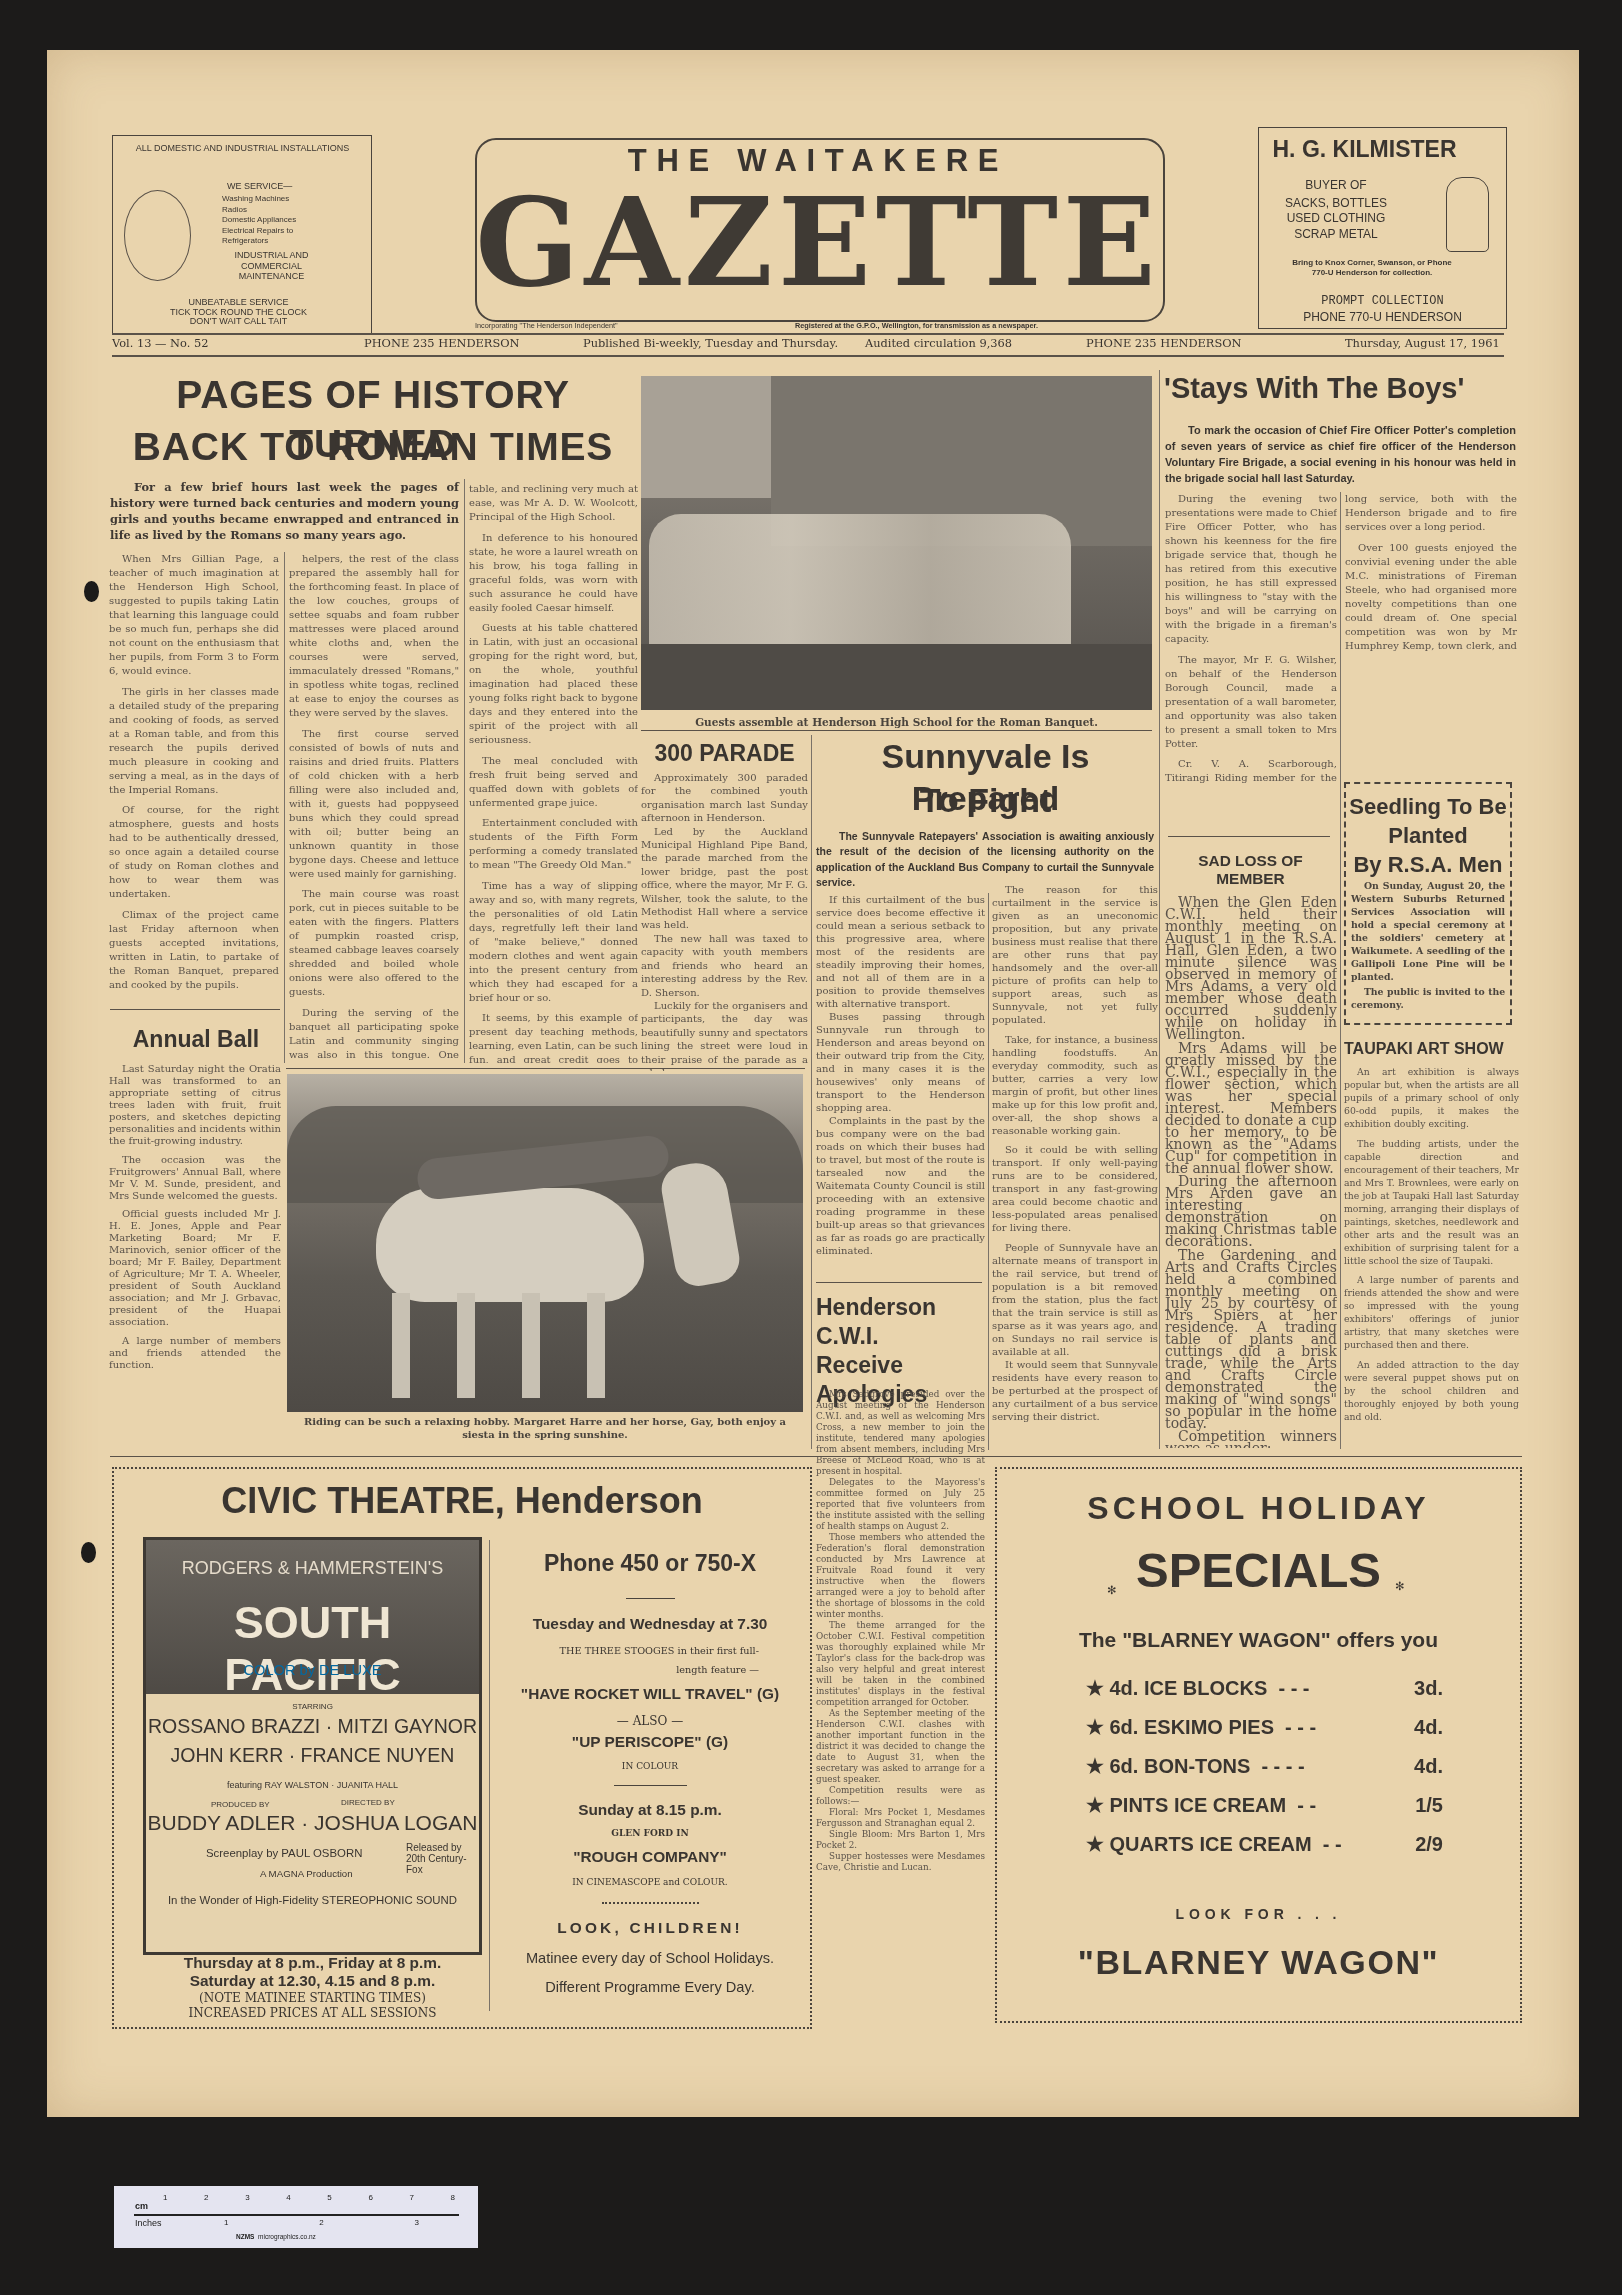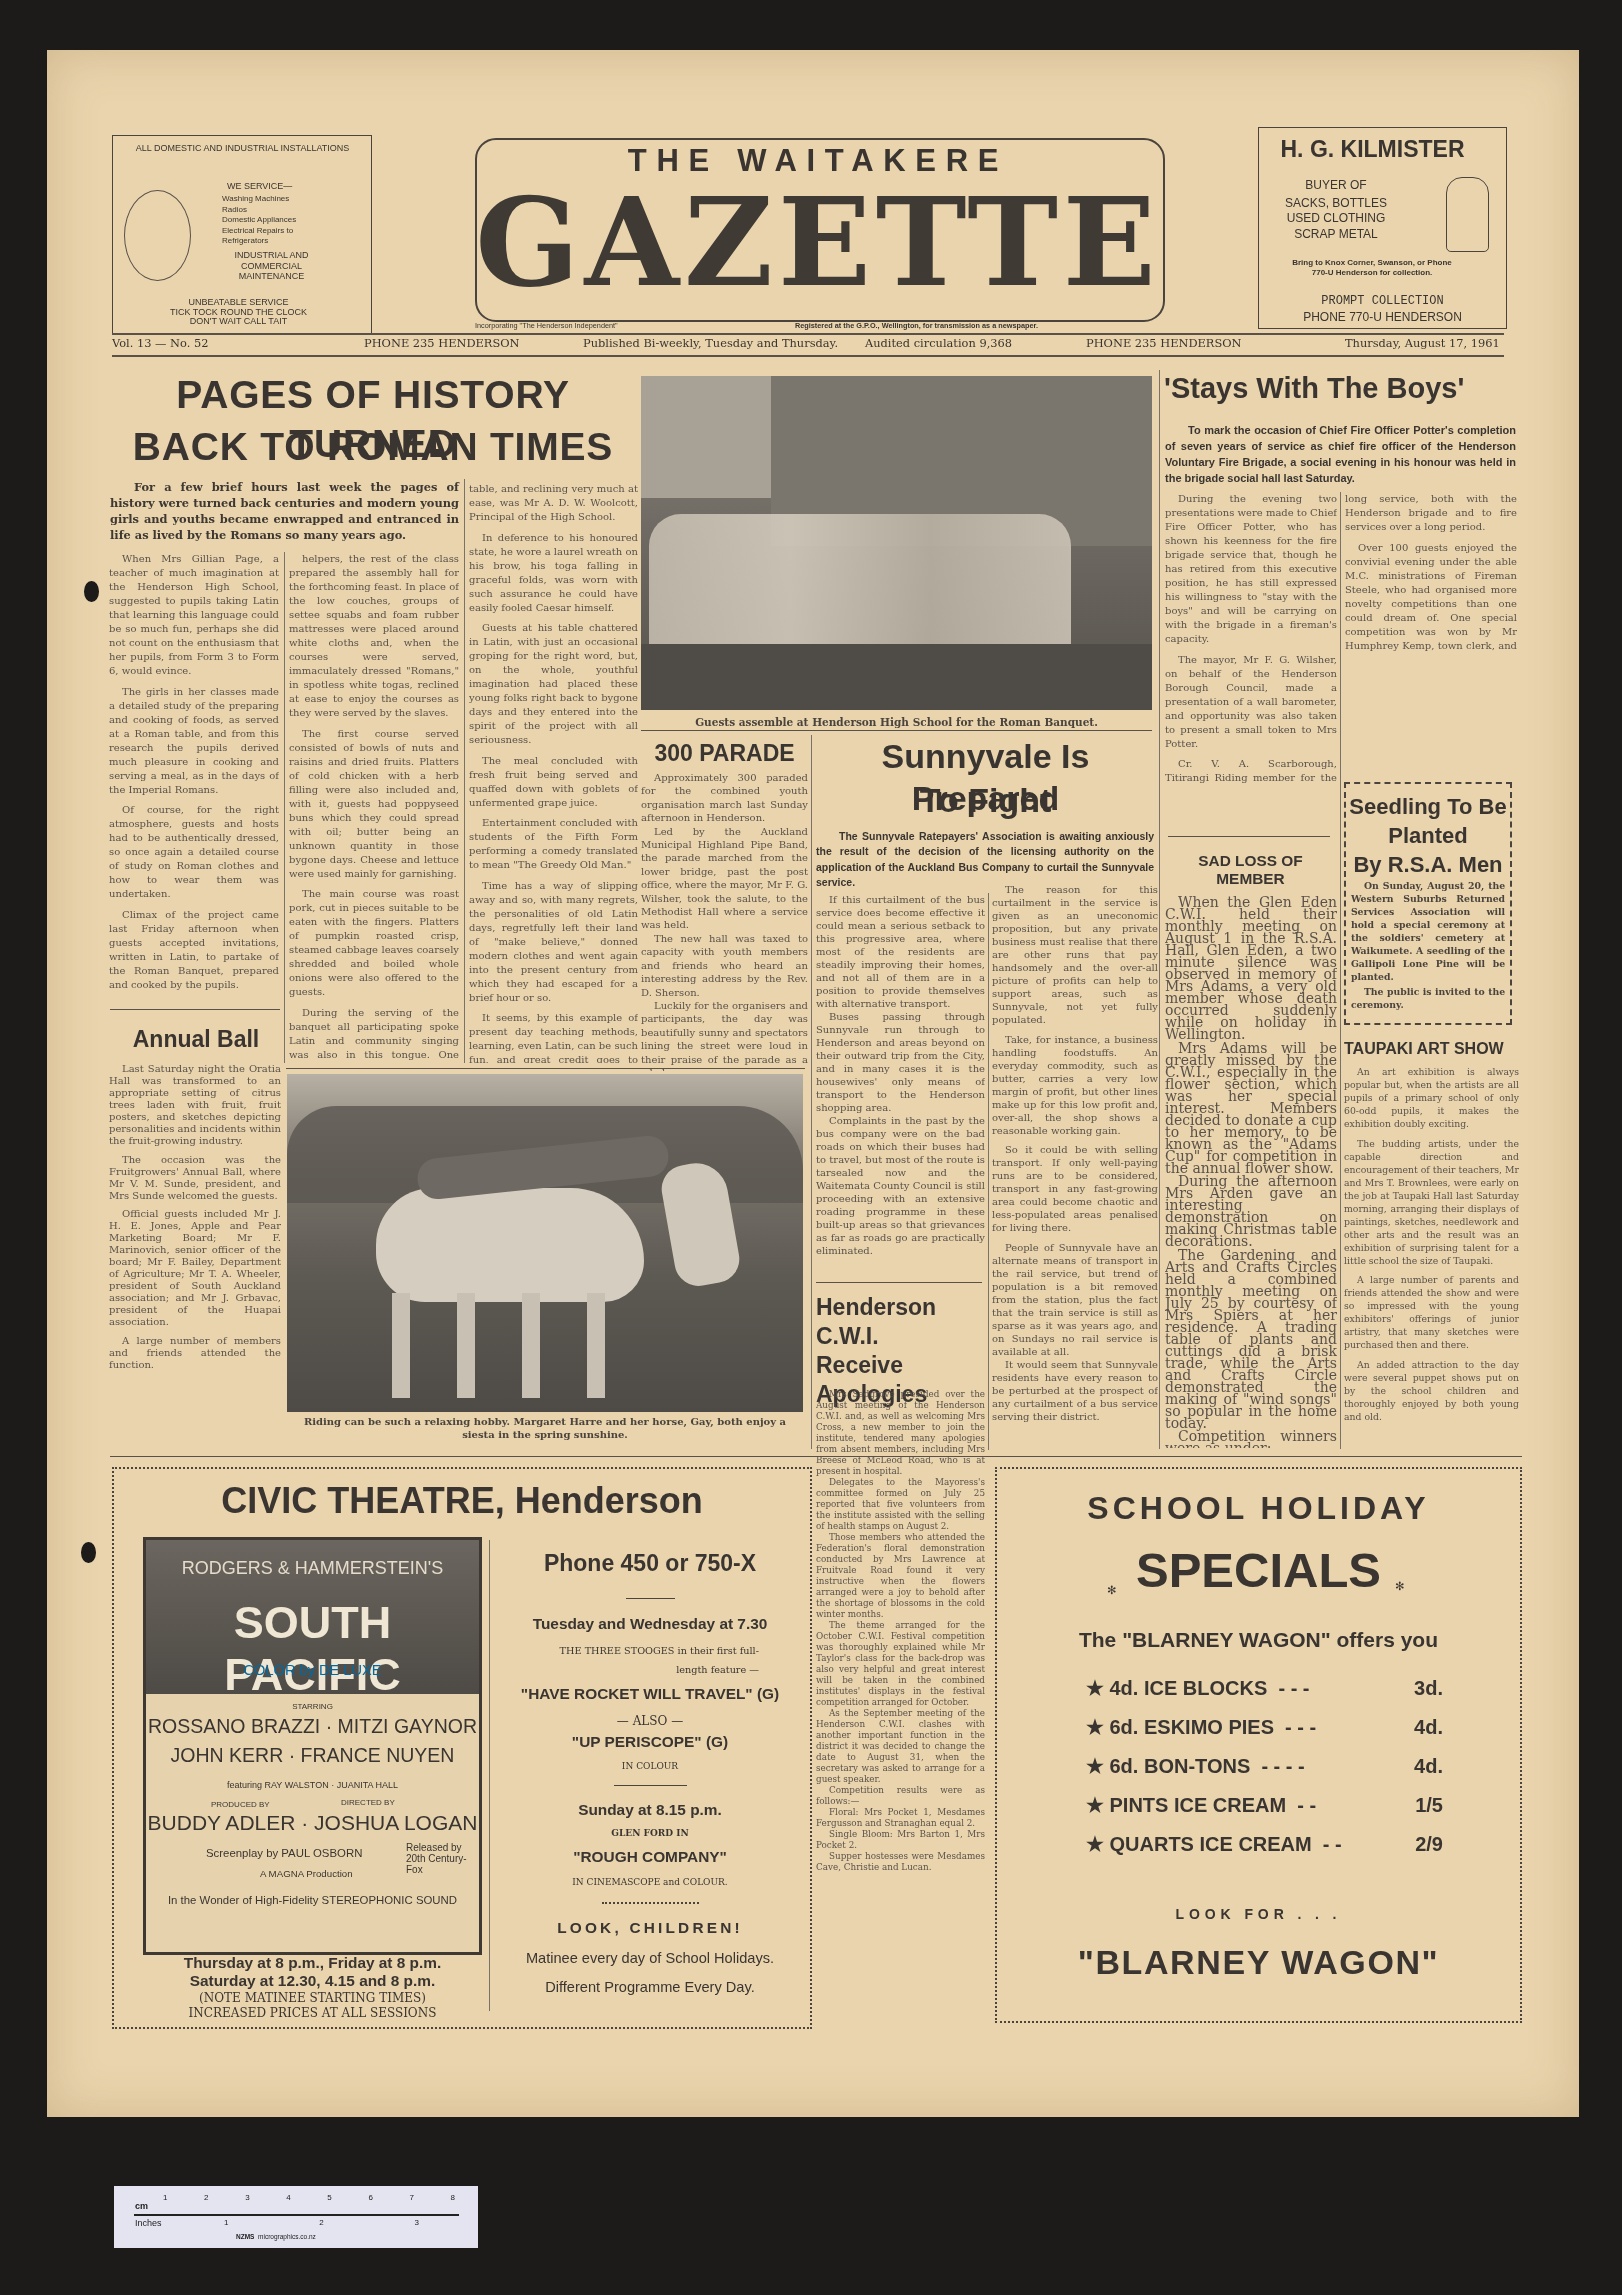--- a/index.html
+++ b/index.html
@@ -42,21 +42,21 @@
   </div>
 </div>
 
 <div class="abs" style="left:475px;top:138px;width:686px;height:180px;border:2.4px solid #4a443d;border-radius:21px;"></div>
 <div class="abs center" style="left:475px;top:143px;width:686px;font-family:'Liberation Sans',sans-serif;font-weight:bold;font-size:31px;letter-spacing:9.7px;color:#3a3530;">THE WAITAKERE</div>
 <div class="abs center" style="left:475px;top:169px;width:686px;font-family:'DejaVu Serif',serif;font-weight:bold;font-size:122px;line-height:146px;letter-spacing:4.9px;color:#3f3a34;">GAZETTE</div>
 <div class="abs" style="left:475px;top:321px;font-family:'Liberation Sans',sans-serif;font-size:7.3px;">Incorporating "The Henderson Independent"</div>
 <div class="abs" style="left:795px;top:321px;font-family:'Liberation Sans',sans-serif;font-weight:bold;font-size:7.3px;">Registered at the G.P.O., Wellington, for transmission as a newspaper.</div>
 
 <div class="box" style="left:1258px;top:127px;width:247px;height:200px;">
-  <div class="abs center" style="left:12px;top:8px;width:203px;font-family:'Liberation Sans',sans-serif;font-weight:bold;font-size:23px;">H. G. KILMISTER</div>
+  <div class="abs center" style="left:4px;top:8px;width:203px;font-family:'Liberation Sans',sans-serif;font-weight:bold;font-size:23px;">H. G. KILMISTER</div>
   <div class="abs center" style="left:0;top:50px;width:154px;font-family:'Liberation Sans',sans-serif;font-size:12px;">BUYER OF</div>
   <div class="abs center" style="left:0;top:68px;width:154px;font-family:'Liberation Sans',sans-serif;font-size:12px;line-height:15.4px;">
     <div>SACKS, BOTTLES</div>
     <div>USED CLOTHING</div>
     <div>SCRAP METAL</div>
   </div>
   <div class="abs" style="left:187px;top:49px;width:41px;height:73px;border:1.6px solid #4a443d;border-radius:16px 16px 4.9px 4.9px;"></div>
   <div class="abs center" style="left:32px;top:130px;width:162px;font-family:'Liberation Sans',sans-serif;font-weight:bold;font-size:8px;line-height:9.7px;">Bring to Knox Corner, Swanson, or Phone 770-U Henderson for collection.</div>
   <div class="abs center" style="left:0;top:166px;width:247px;font-family:Liberation Mono, monospace;font-size:12px;">PROMPT COLLECTION</div>
   <div class="abs center" style="left:0;top:182px;width:247px;font-family:'Liberation Sans',sans-serif;font-size:12px;">PHONE 770-U HENDERSON</div>

